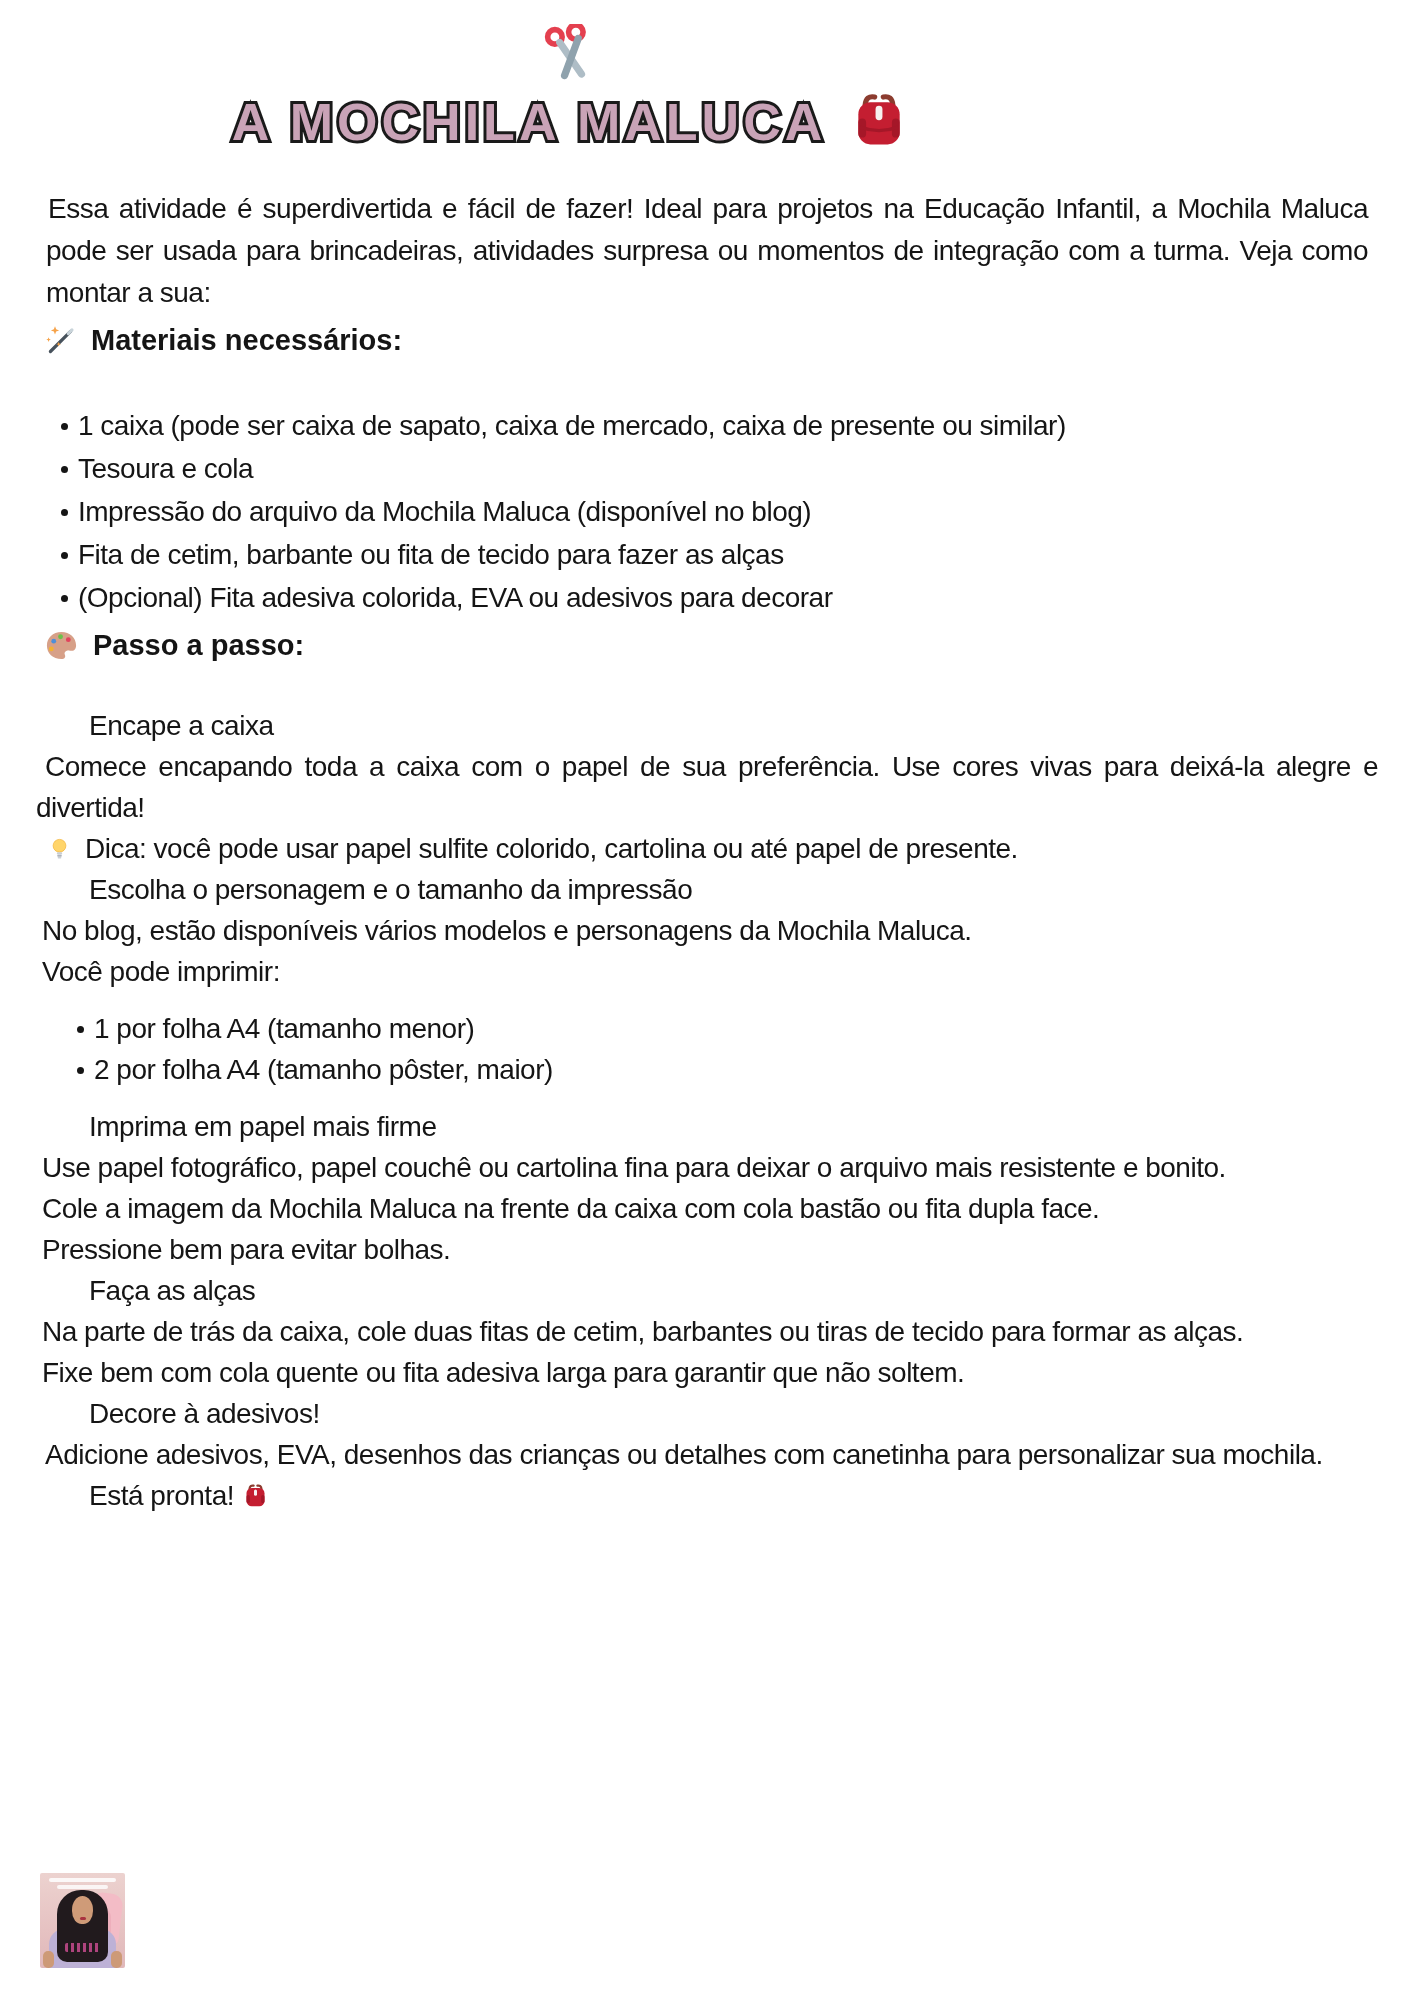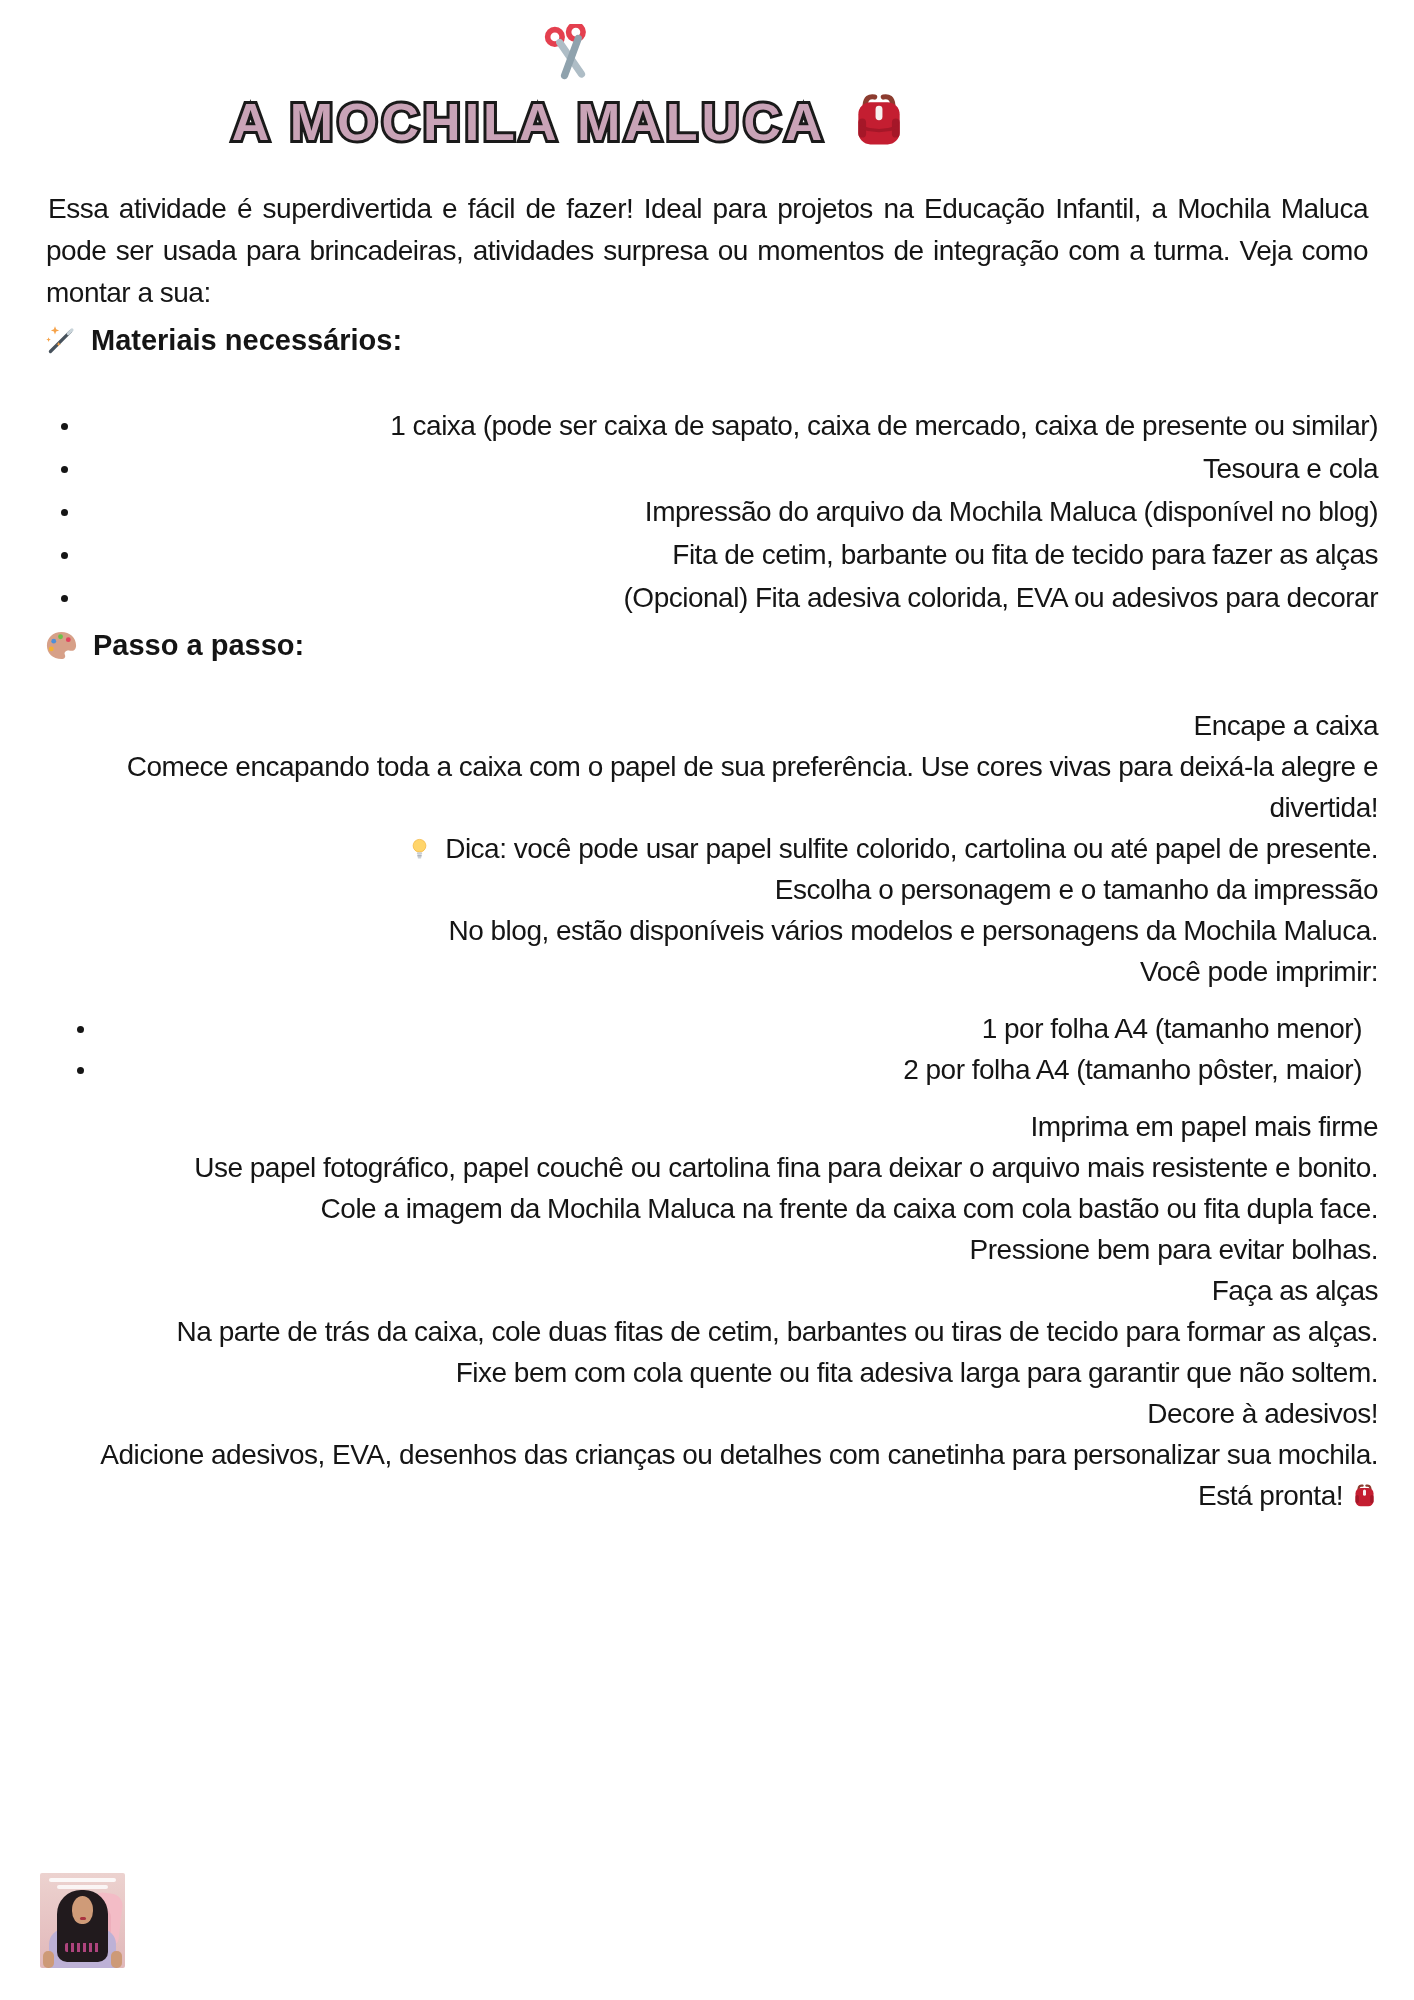--- a/index.html
+++ b/index.html
@@ -36,31 +36,31 @@
   .doc-text{letter-spacing:-0.5px;}
   .intro{margin:26px 10px 0;line-height:42px;text-align:justify;text-indent:2px;}
 
   h2.sec{
     display:flex;align-items:center;gap:14px;
     font-size:29px;font-weight:bold;margin:8px;line-height:36px;
   }
   .sec-materials{margin-top:92px;}
   .sec-steps{margin-top:40px;}
 
-  ul.dotlist{list-style:none;margin:46px 0 0;padding:0;text-align:right;}
+  ul.dotlist{list-style:none;margin:46px 0 0;padding:0;}
   ul.dotlist li{
     position:relative;padding-left:42px;line-height:43px;
   }
   ul.dotlist li::before{
     content:"";position:absolute;left:25px;top:19px;width:7px;height:7px;
     border-radius:50%;background:var(--body-text);
   }
 
   .steps{margin-top:42px;}
-  .steps p{margin:0;line-height:41px;text-align:right;}
+  .steps p{margin:0;line-height:41px;}
   .step-title{padding-left:53px;}
   .step-text{padding-left:6px;}
   .jpara{text-align:justify;text-indent:9px;}
   .tip{padding-left:10px;}
   .tip svg{vertical-align:-7px;margin-right:12px;}
   ul.dotlist.inner{margin:16px;}
   ul.dotlist.inner li{line-height:41px;}
   ul.dotlist.inner li::before{top:18px;}
   .final svg{vertical-align:-6px;margin-left:8px;}
 

